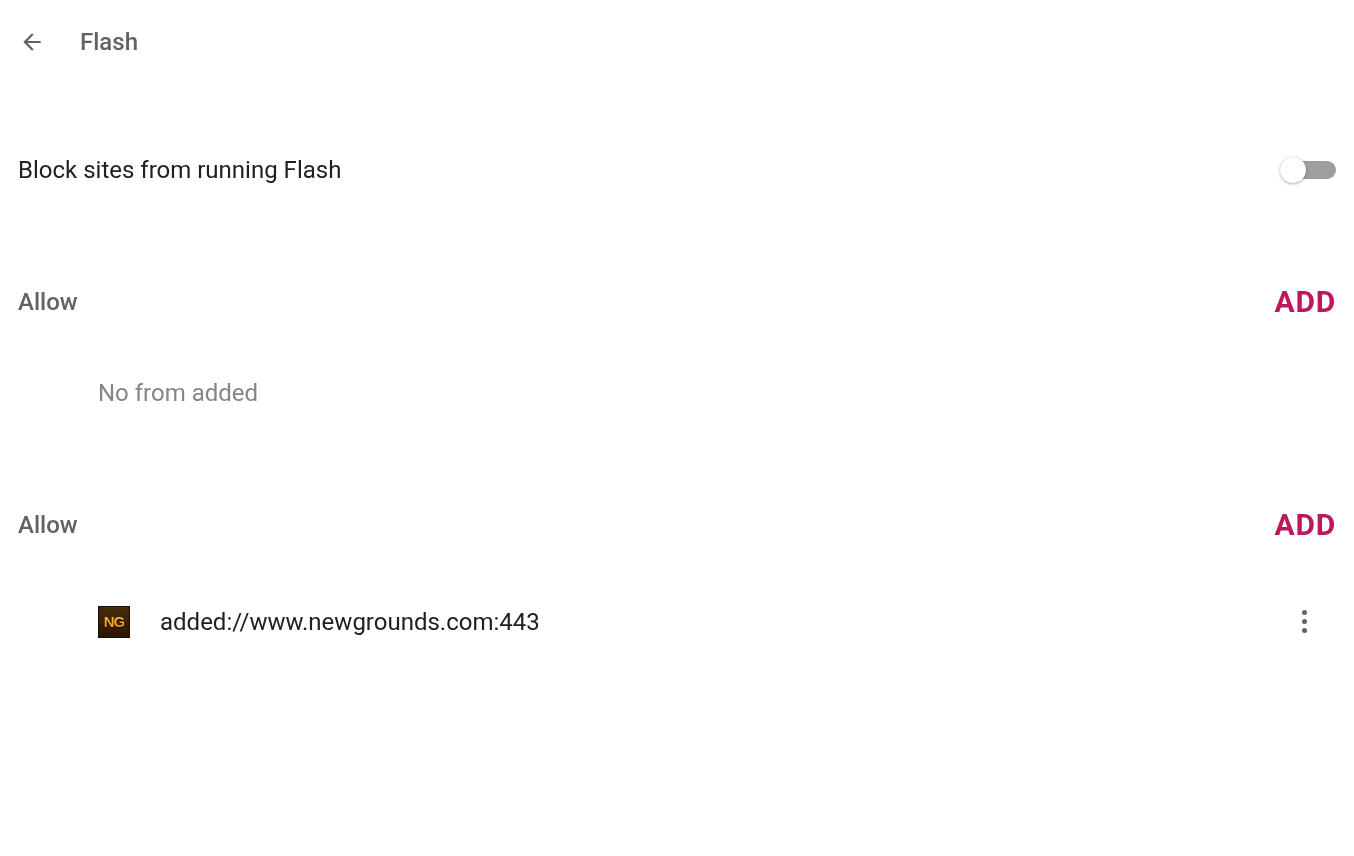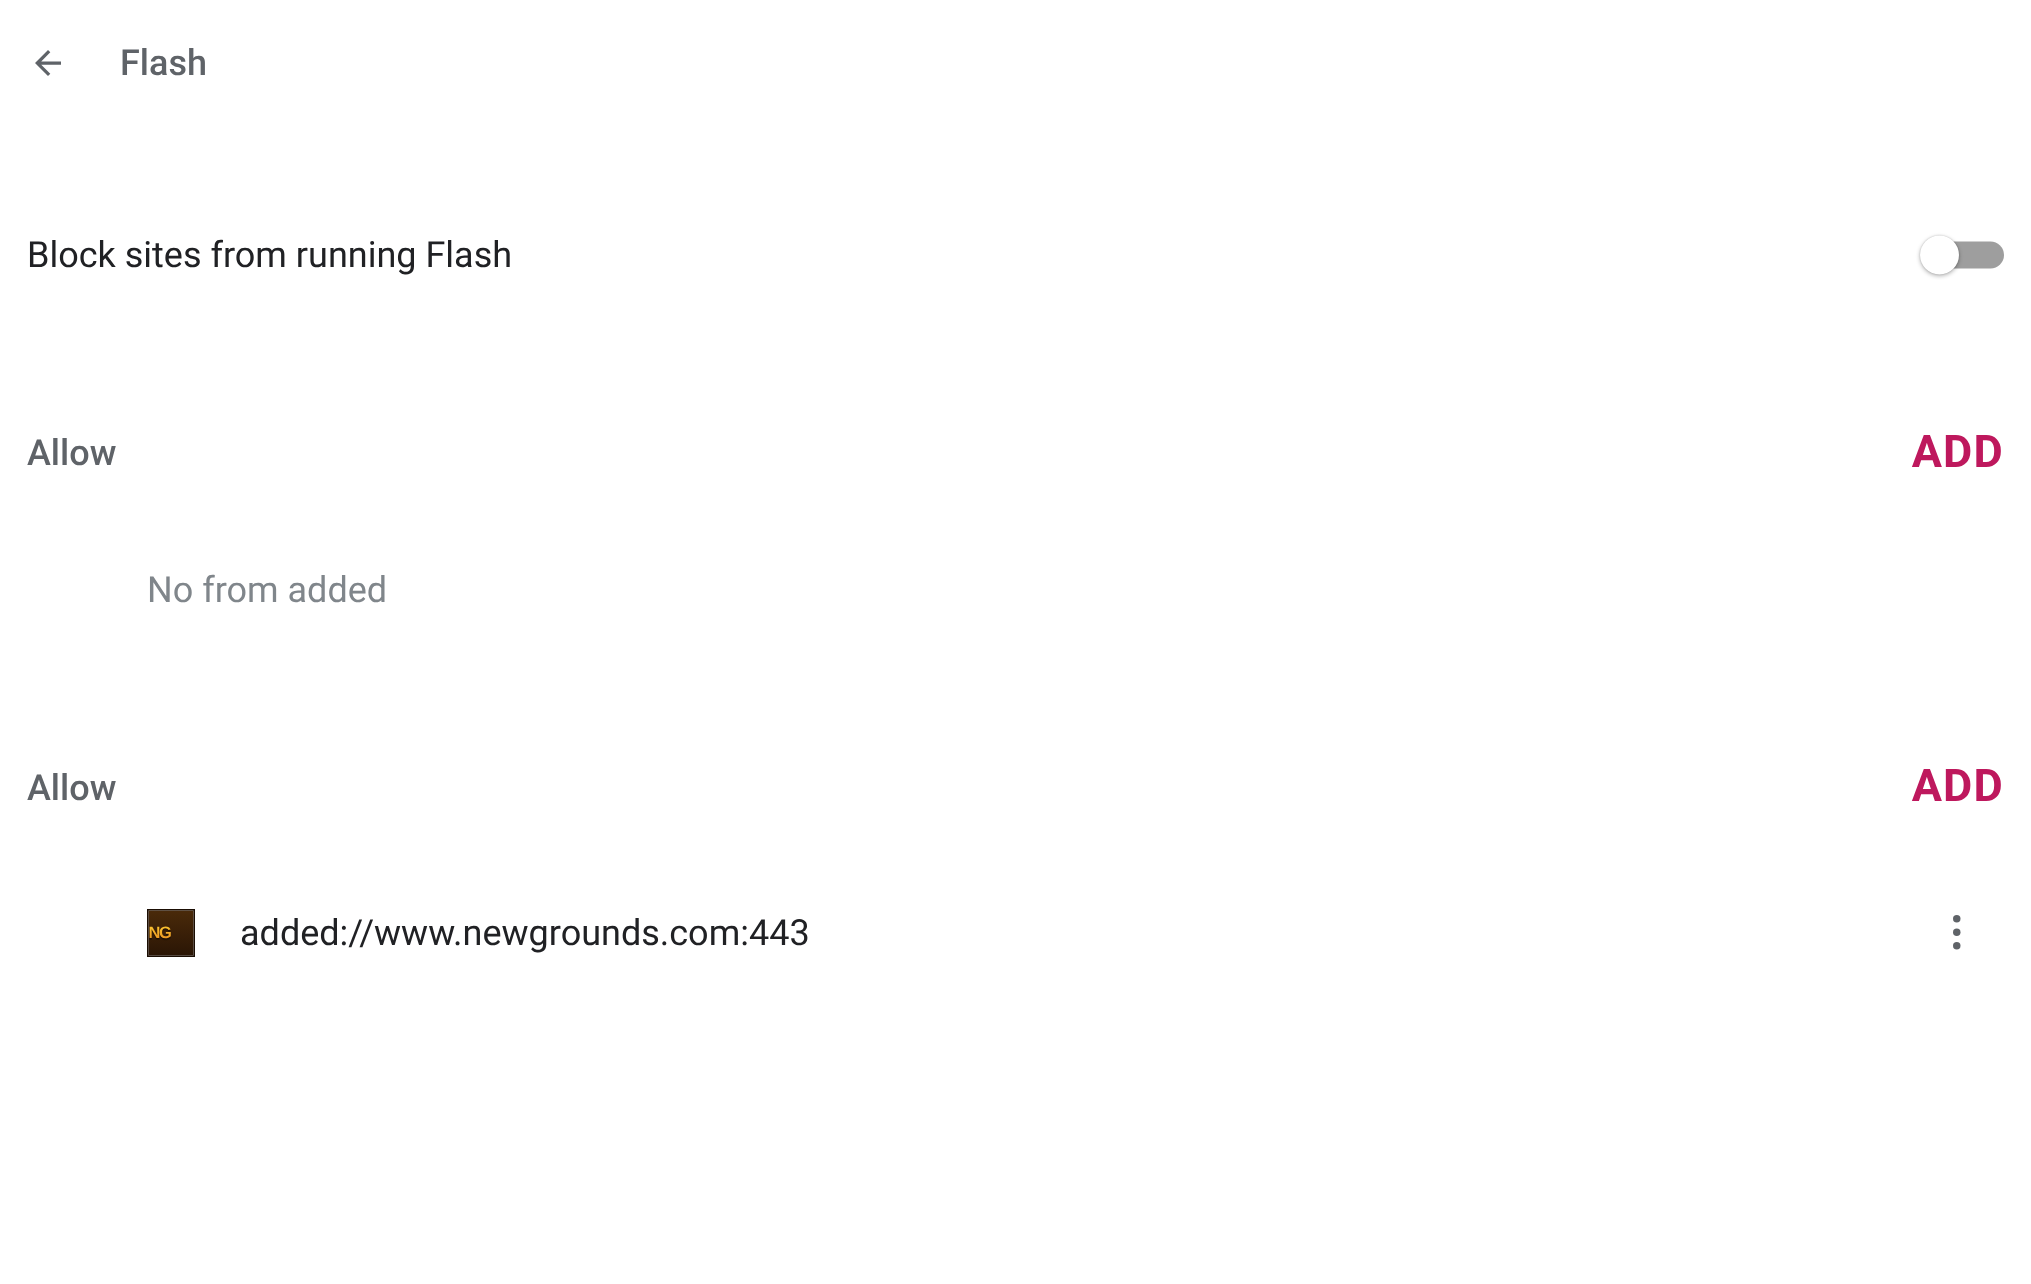--- a/index.html
+++ b/index.html
@@ -100,23 +100,24 @@
     padding-left: 80px;
     gap: 30px;
   }
   .favicon {
     width: 32px;
     height: 32px;
     background: linear-gradient(180deg, #4a2a0a 0%, #2a1505 100%);
     border: 1px solid #1a0d03;
     display: flex;
     align-items: center;
+    justify-content: center;
     font-family: Arial, sans-serif;
     font-weight: 900;
-    font-size: 11px;
+    font-size: 15px;
     letter-spacing: -1px;
   }
   .favicon span {
     background: linear-gradient(180deg, #ffcc33 0%, #e68a1f 100%);
     -webkit-background-clip: text;
     background-clip: text;
     -webkit-text-fill-color: transparent;
     color: #e68a1f;
     text-shadow: none;
     filter: drop-shadow(0 1px 0 rgba(0,0,0,0.5));

